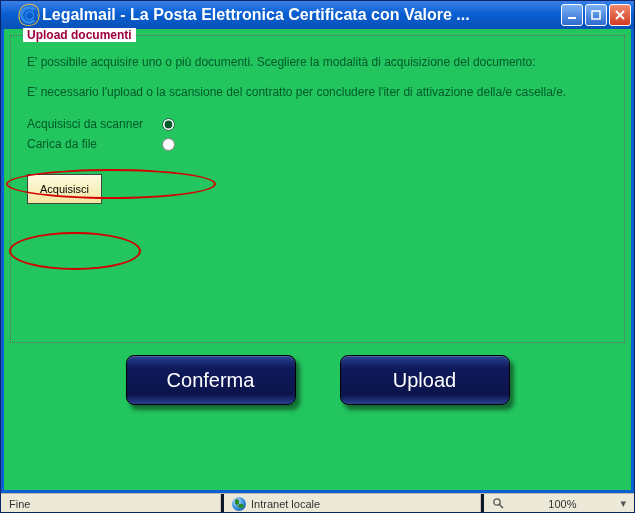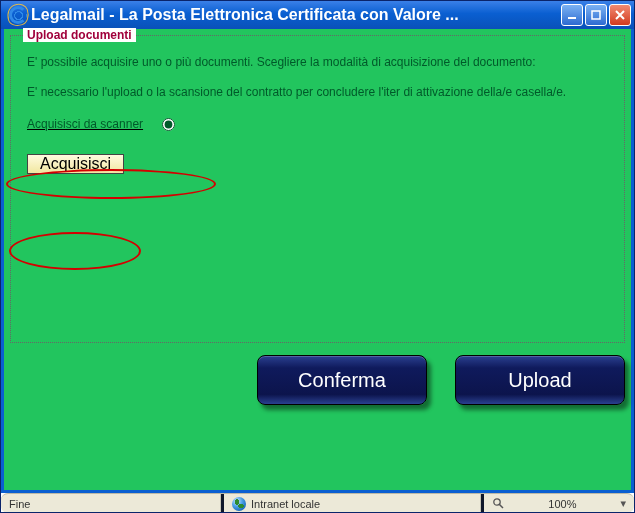--- a/index.html
+++ b/index.html
@@ -15,21 +15,21 @@
   }
   
   .titlebar {
     height: 28px;
     background: linear-gradient(to bottom, #3a80e8 0%, #0a5fd1 45%, #0951b8 100%);
     display: flex;
     align-items: center;
     color: #fff;
     font-weight: bold;
     font-size: 16px;
-    padding-left: 8px;
+    padding-left: 19px;
     user-select: none;
   }
   .ie-icon {
     width: 18px; height: 18px; position: relative; margin-right: 4px;
   }
   .ie-icon .e {
     position: absolute; inset: 0;
     border: 3px solid #2f8ae8;
     border-right-color: transparent;
     border-radius: 50%;
@@ -76,43 +76,43 @@
     top: -8px;
     left: 12px;
     background: #fff;
     padding: 0 4px;
     color: #a0003b;
     font-weight: bold;
     font-size: 12px;
   }
   .body-text { color: #005a2a; font-size: 12px; line-height: 1.35; }
   .para { margin-bottom: 14px; }
-  .options { margin: 6px 0 0 0; display: table; text-decoration: underline; }
+  .options { margin: 6px 0 0 0; display: table; }
   .opt-row { display: table-row; }
   .opt-label { display: table-cell; color: #005a2a; padding: 3px 14px 3px 0; vertical-align: middle; white-space: nowrap; }
   .opt-radio { display: table-cell; vertical-align: middle; }
   .opt-radio input { accent-color: #005a2a; }
   .acquisisci-btn {
     margin-top: 20px;
     border: 1px solid #444;
     background: linear-gradient(to bottom, #fffbe0, #f1e7a0);
-    padding: 0 12px;
+    padding: 8px 12px;
     font-family: inherit;
-    font-size: 16px;
+    font-size: 11px;
     cursor: default;
   }
   .confirm-text {
     margin: 24px 2px 0 2px;
     border-top: 1px solid #d9d0be;
     padding: 14px 12px 0 12px;
     color: #005a2a;
     font-size: 12px;
   }
   .action-row {
-    display: flex; gap: 28px; justify-content: flex-end; margin-top: 12px;
+    display: flex; gap: 44px; justify-content: center; margin-top: 12px;
   }
   .big-btn {
     width: 170px; height: 50px;
     border-radius: 8px;
     border: 1px solid #000;
     background: linear-gradient(to bottom, #2a4090 0%, #0f1a5c 25%, #0c144c 80%, #2a4090 100%);
     color: #fff;
     font-size: 20px;
     box-shadow: 4px 5px 4px rgba(0,0,0,.45), inset 0 1px 0 rgba(255,255,255,.2);
     cursor: default;
@@ -122,21 +122,20 @@
   .annot { position: absolute; border: 2px solid #d40000; border-radius: 50%; pointer-events: none; }
   
   .statusbar {
     height: 20px;
     background: #ece9d8;
     border-top: 1px solid #bcb9a8;
     display: flex;
     align-items: center;
     font-size: 11px;
     color: #333;
-    border-radius: 7px;
   }
   .status-cell {
     height: 100%;
     display: flex; align-items: center;
     padding: 0 8px;
     border-right: 1px solid #c9c6b6;
     border-left: 3px solid #0f172a;
   }
   .status-cell.first { border-left: none; flex: 0 0 220px; }
   .status-cell.grow { flex: 1; }
@@ -189,20 +188,24 @@
     <div class="legend">Upload documenti</div>
 
     <div class="body-text para">E' possibile acquisire uno o più documenti. Scegliere la modalità di acquisizione del documento:</div>
     <div class="body-text para">E' necessario l'upload o la scansione del contratto per concludere l'iter di attivazione della/e casella/e.</div>
 
     <div class="options">
       <div class="opt-row">
         <span class="opt-label">Acquisisci da scanner</span>
         <span class="opt-radio"><input type="radio" name="mode" checked="" style=""></span>
       </div>
+      <div class="opt-row">
+        <span class="opt-label">Carica da file</span>
+        <span class="opt-radio"><input type="radio" name="mode" style=""></span>
+      </div>
     </div>
 
     <button class="acquisisci-btn">Acquisisci</button>
 
     <div class="annot" style="top:133px; left:-5px; width:210px; height:30px;"></div>
     <div class="annot" style="top:196px; left:-2px; width:132px; height:38px;"></div>
   </div>
 
 
   <div class="action-row">

